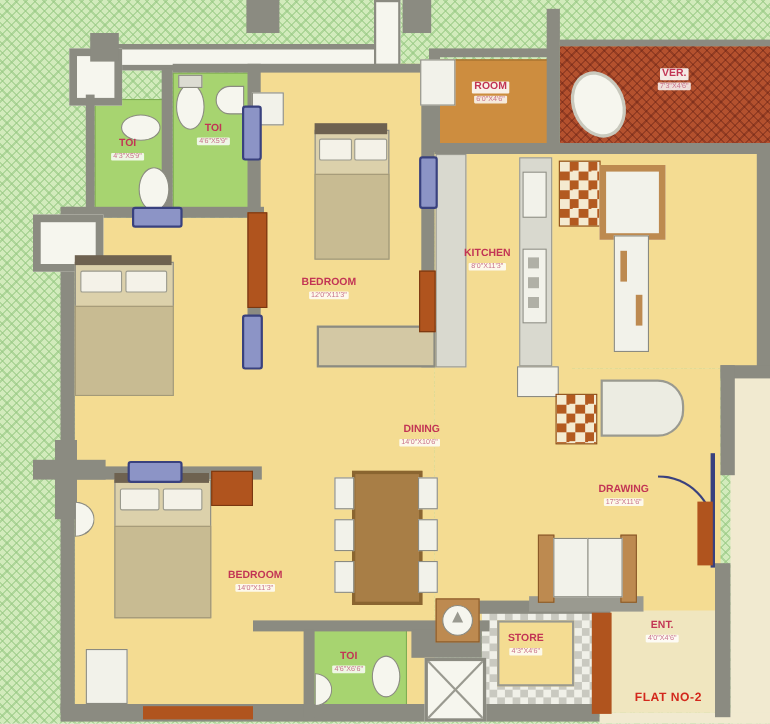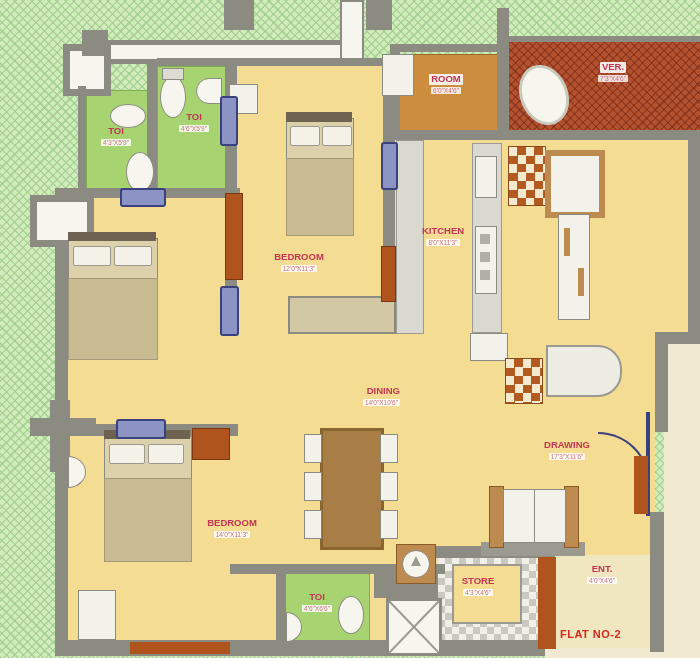--- a/index.html
+++ b/index.html
@@ -12,21 +12,21 @@
   .wall{position:absolute;background:#8b8b81;}
   .floor{position:absolute;background:#f4dc92;}
   .green{position:absolute;background:#a7d470;border:1px solid #7fae52;}
   .whitebox{position:absolute;background:#f6f6ee;border:2px solid #8b8b81;}
   .tanbox{position:absolute;background:#d3c8a4;border:2px solid #8b8b81;}
   .door{position:absolute;background:#8c94c6;border:2px solid #39417e;border-radius:3px;}
   .odoor{position:absolute;background:#b0541e;}
   .lbl{position:absolute;text-align:center;color:#c23555;font-weight:bold;font-size:9.5px;line-height:1.15;z-index:30;}
   .lbl .chip{background:rgba(255,255,255,.88);padding:0 2px;border-radius:1px;display:inline-block;}
   .dims{display:inline-block;font-weight:normal;font-size:6.5px;color:#c9738b;background:rgba(255,255,255,.82);padding:0 2px;border-radius:1px;}
-  .flatlbl{position:absolute;color:#d3281c;font-weight:bold;font-size:11px;z-index:30;letter-spacing:.5px;}
+  .flatlbl{position:absolute;color:#d3281c;font-weight:bold;font-size:11px;z-index:30;letter-spacing:.5px;margin-left:17px;}
   .ver{position:absolute;background-color:#b4512e;
     background-image:
       repeating-linear-gradient(45deg, rgba(90,25,15,.35) 0 1.5px, transparent 1.5px 6px),
       repeating-linear-gradient(-45deg, rgba(90,25,15,.35) 0 1.5px, transparent 1.5px 6px);}
   .checker{position:absolute;background:conic-gradient(#c9c9c0 25%,#f0f0e8 0 50%,#c9c9c0 0 75%,#f0f0e8 0) 0 0/14px 14px;}
   .ocheck{position:absolute;background:conic-gradient(#b35a20 25%,#f4ead0 0 50%,#b35a20 0 75%,#f4ead0 0) 0 0/17px 17px;}
   .pillow{position:absolute;background:#f4f2e8;border:1px solid #9a9a8e;border-radius:2px;}
   .blanket{position:absolute;background:#c8bb92;border:1px solid #a39a78;}
   .bedbody{position:absolute;background:#dcd1ab;border:1px solid #8b8b81;}
   .headboard{position:absolute;background:#6e6250;}

